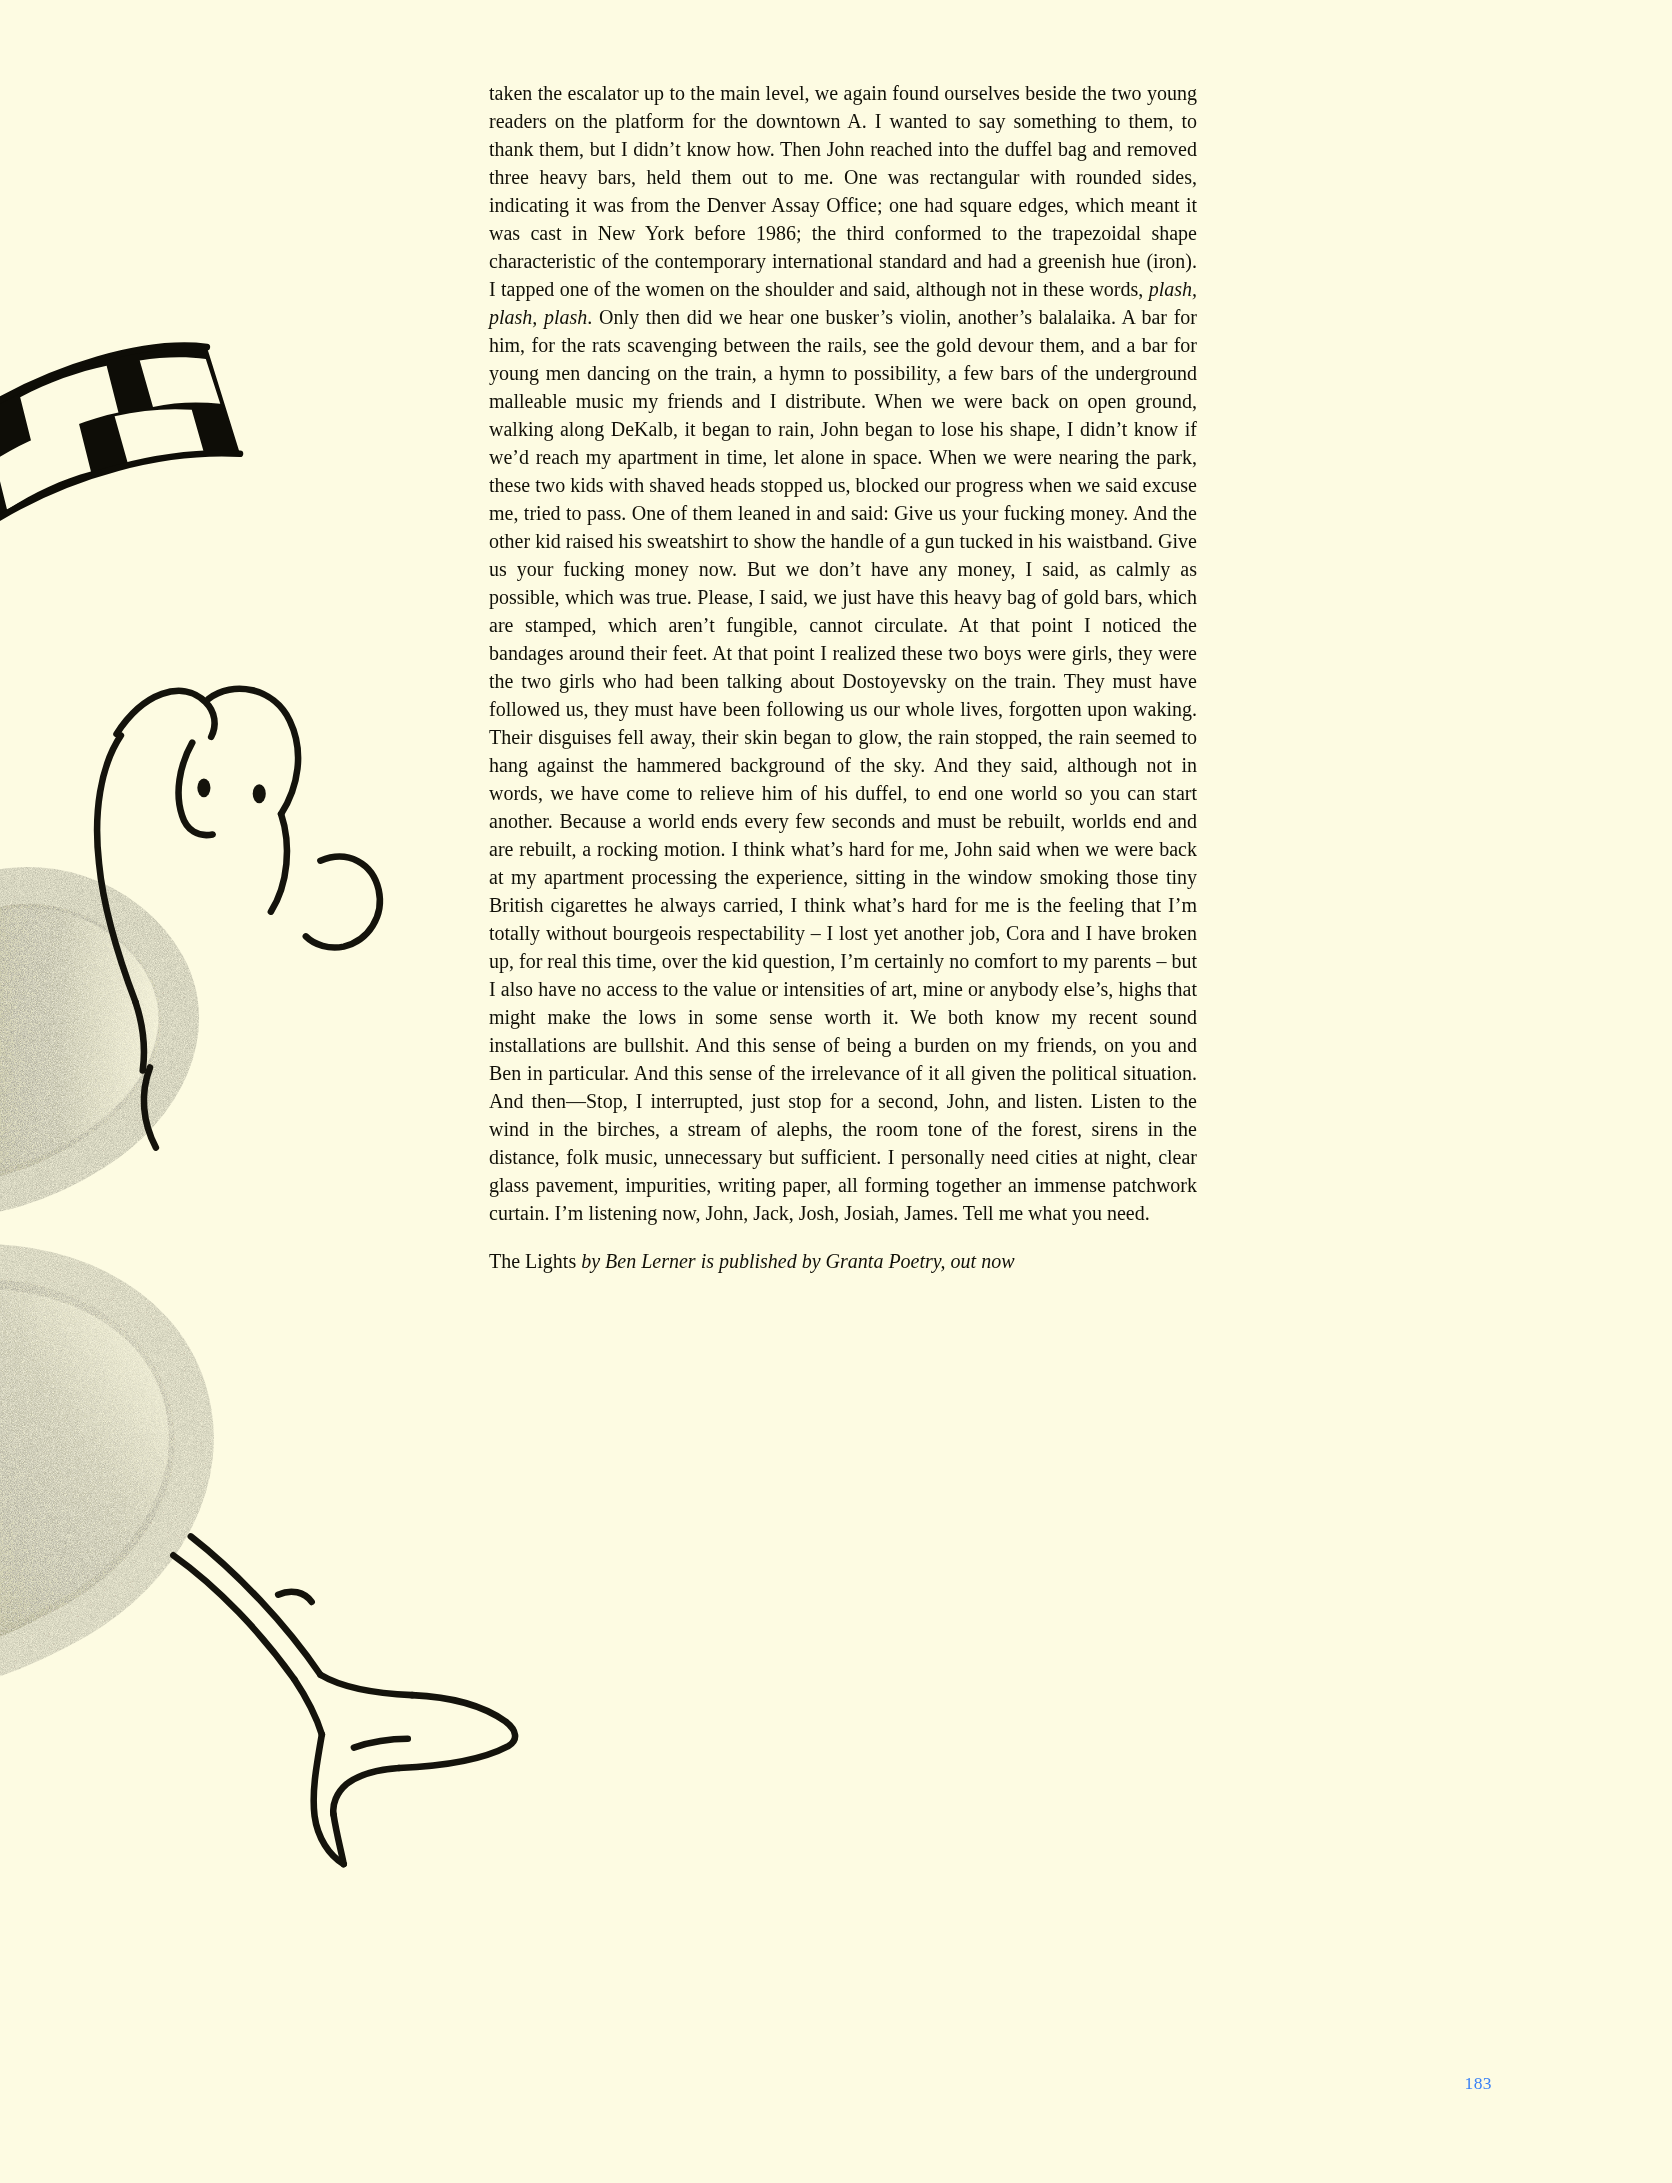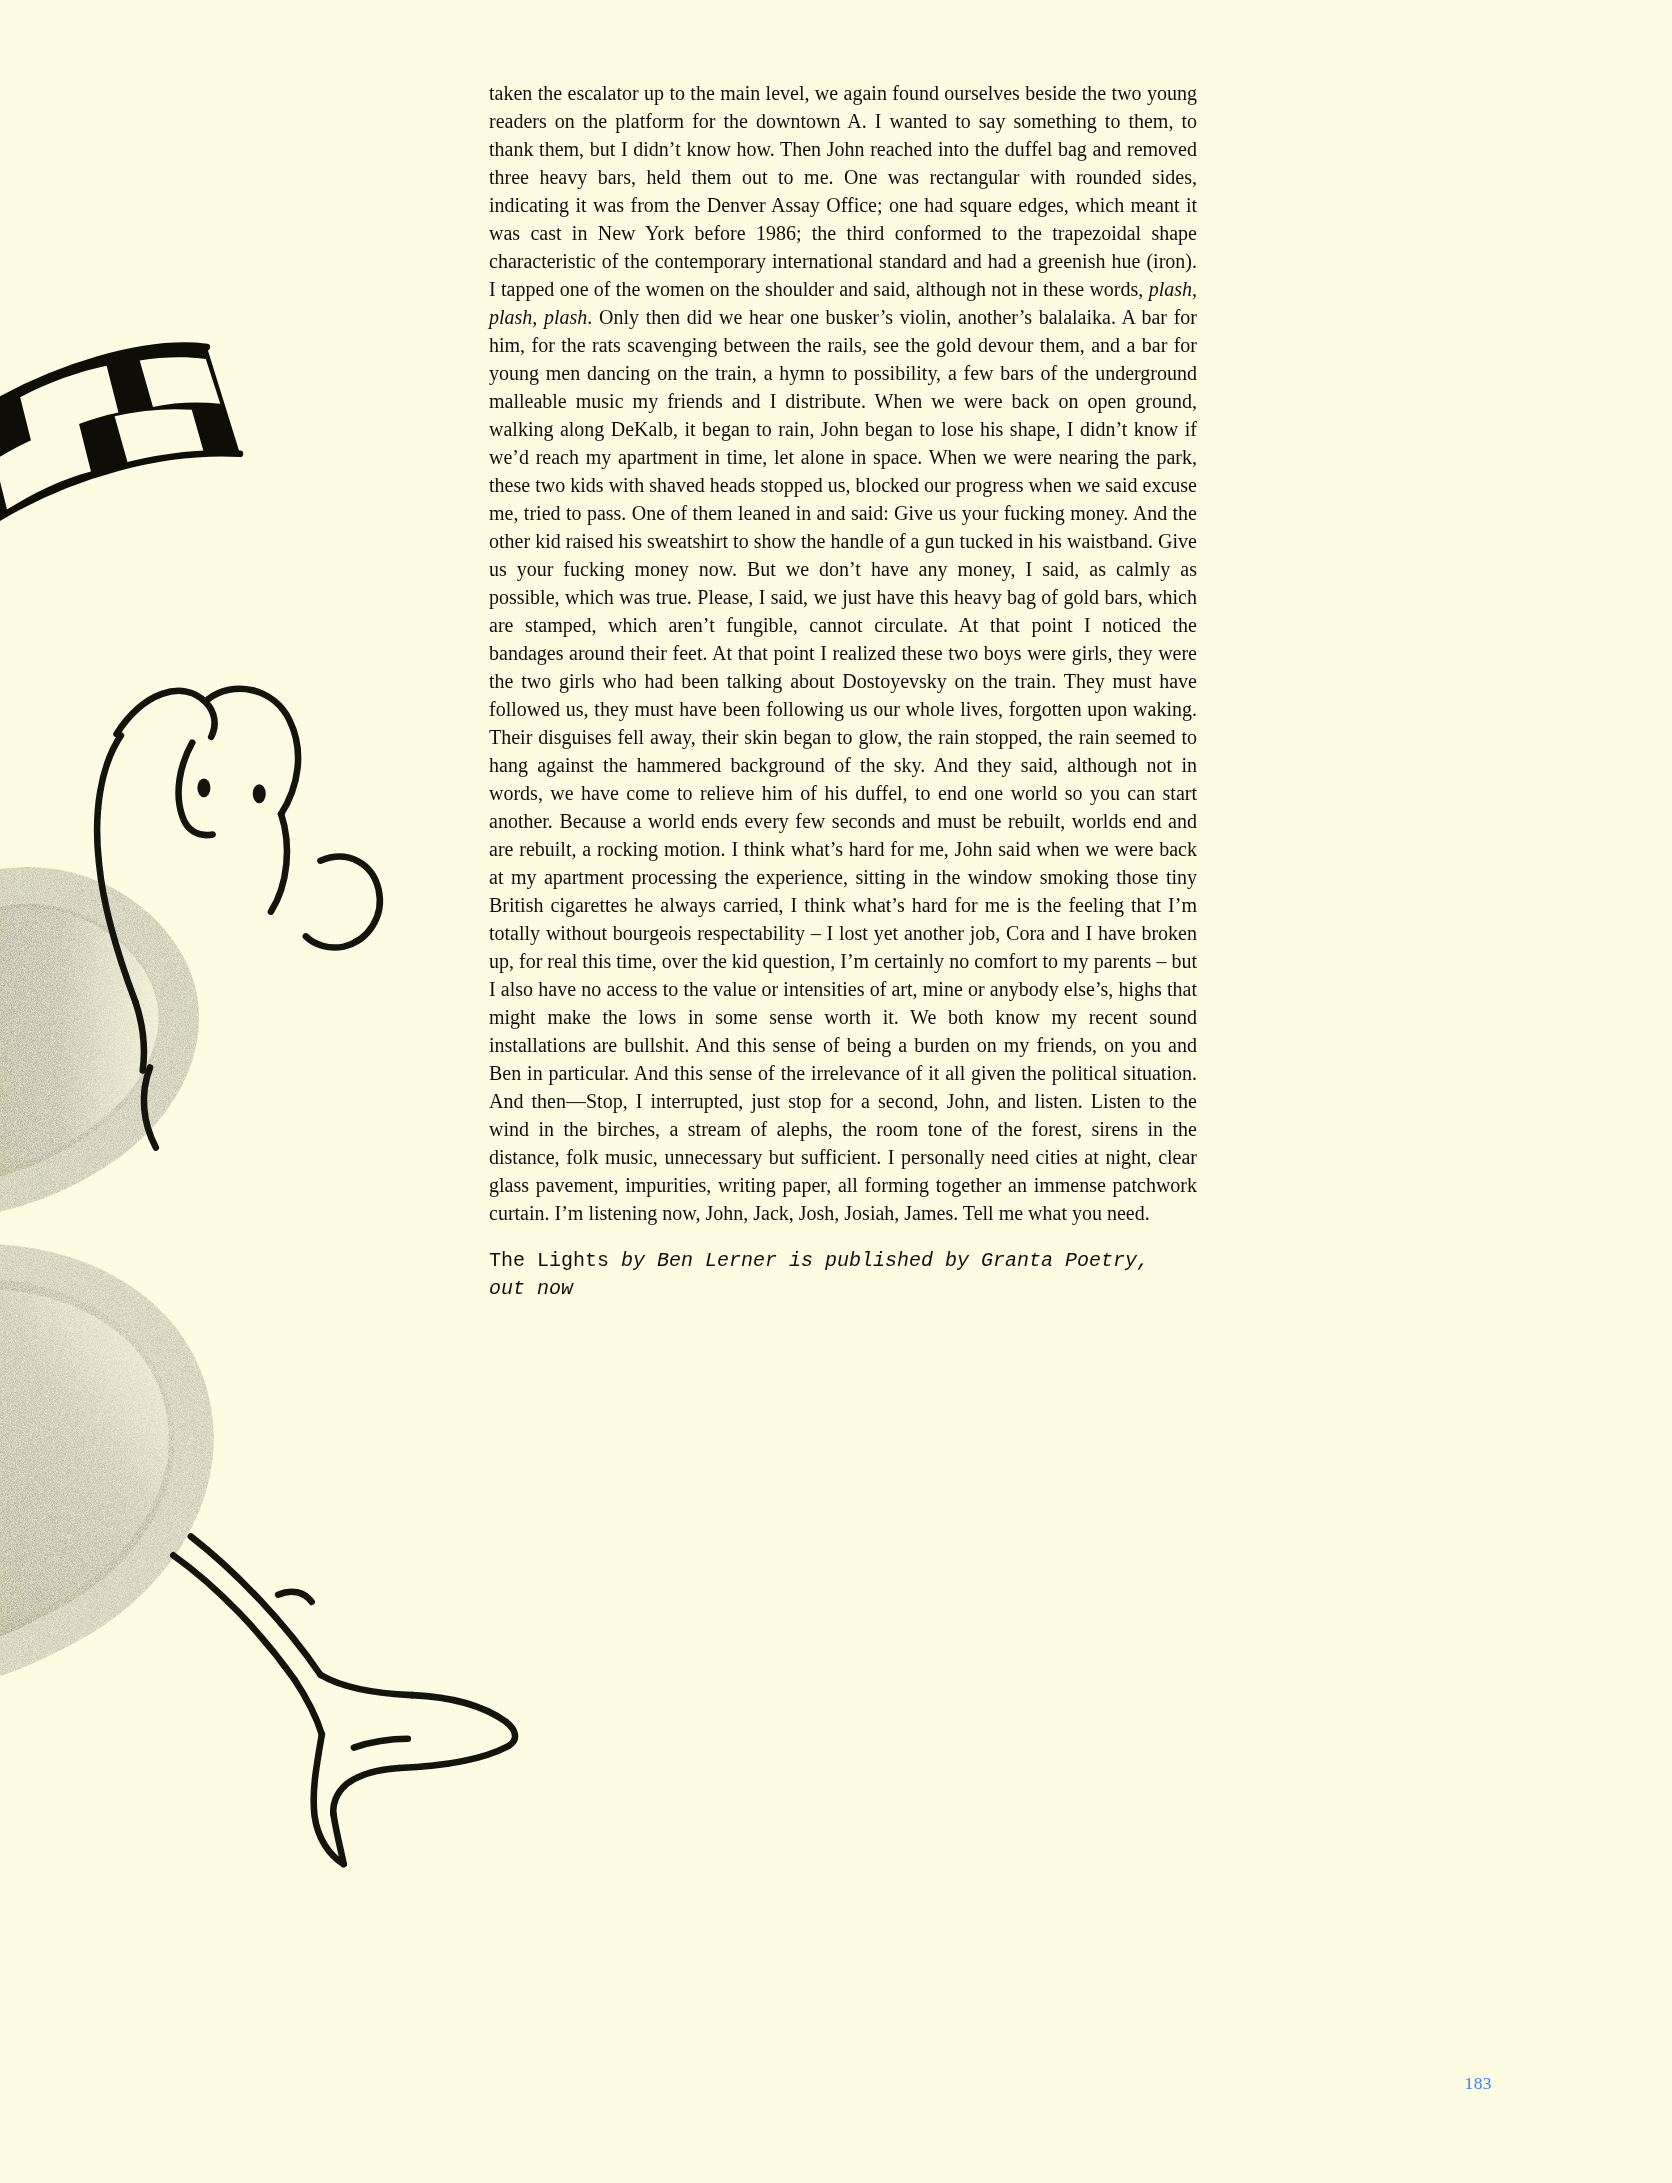--- a/index.html
+++ b/index.html
@@ -41,21 +41,21 @@
     color: #111008;
     text-align: justify;
     text-justify: inter-word;
     hyphens: none;
     margin: 0;
   }
   .body-text em {
     font-style: italic;
   }
   .credit {
-    font-family: Liberation Mono, monospace;
+    font-family: Liberation Serif, serif;
     font-size: 20px;
     line-height: 28px;
     color: #111008;
   }
   .credit .title-roman { font-style: normal; }
   .credit .rest { font-style: italic; }
 
   
   .folio {
     position: absolute;

